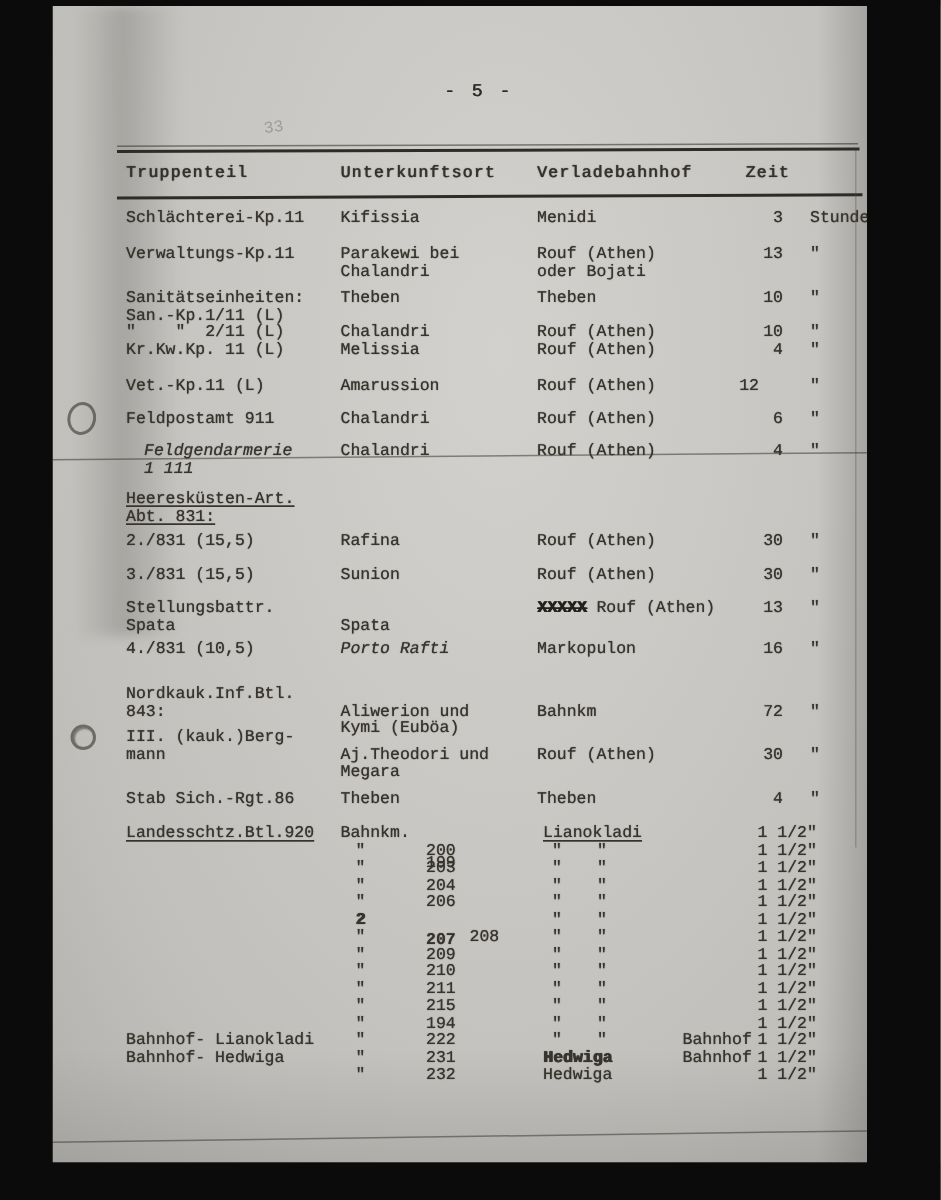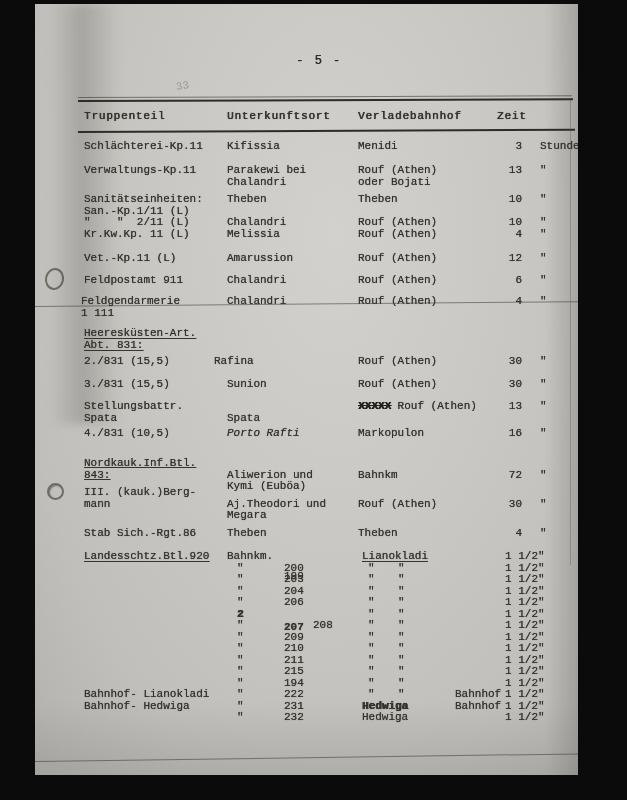--- a/index.html
+++ b/index.html
@@ -110,58 +110,58 @@
 
 10
 4</div>
       <div class="cell" style="left: 540px; top: 194px;">"
 
 "
 "</div>
       <div class="cell" style="left: 84px; top: 253px;">Vet.-Kp.11 (L)</div>
       <div class="cell" style="left: 227px; top: 253px;">Amarussion</div>
       <div class="cell" style="left: 358px; top: 253px;">Rouf (Athen)</div>
-      <div class="cell right" style="left: 470px; top: 253px; width: 52px;">12</div>
+      <div class="cell right" style="left: 454px; top: 253px; width: 52px;">12</div>
       <div class="cell" style="left: 540px; top: 253px;">"</div>
       <div class="cell" style="left: 84px; top: 275px;">Feldpostamt 911</div>
       <div class="cell" style="left: 227px; top: 275px;">Chalandri</div>
       <div class="cell" style="left: 358px; top: 275px;">Rouf (Athen)</div>
       <div class="cell right" style="left: 470px; top: 275px; width: 52px;">6</div>
       <div class="cell" style="left: 540px; top: 275px;">"</div>
-      <div class="cell" style="left: 81px; top: 296px;">Feldgendarmerie
+      <div class="cell" style="left: 96px; top: 296px; font-style: italic;">Feldgendarmerie
 1 111</div>
       <div class="cell" style="left: 227px; top: 296px;">Chalandri</div>
       <div class="cell" style="left: 358px; top: 296px;">Rouf (Athen)</div>
       <div class="cell right" style="left: 470px; top: 296px; width: 52px;">4</div>
       <div class="cell" style="left: 540px; top: 296px;">"</div>
       <div class="cell u" style="left: 84px; top: 328px;">Heeresküsten-Art.
 Abt. 831:</div>
       <div class="cell" style="left: 84px; top: 356px;">2./831 (15,5)</div>
-      <div class="cell" style="left: 214px; top: 356px;">Rafina</div>
+      <div class="cell" style="left: 227px; top: 356px;">Rafina</div>
       <div class="cell" style="left: 358px; top: 356px;">Rouf (Athen)</div>
       <div class="cell right" style="left: 470px; top: 356px; width: 52px;">30</div>
       <div class="cell" style="left: 540px; top: 356px;">"</div>
       <div class="cell" style="left: 84px; top: 379px;">3./831 (15,5)</div>
       <div class="cell" style="left: 227px; top: 379px;">Sunion</div>
       <div class="cell" style="left: 358px; top: 379px;">Rouf (Athen)</div>
       <div class="cell right" style="left: 470px; top: 379px; width: 52px;">30</div>
       <div class="cell" style="left: 540px; top: 379px;">"</div>
       <div class="cell" style="left: 84px; top: 401px;">Stellungsbattr.
 Spata</div>
       <div class="cell" style="left: 227px; top: 401px;">
 Spata</div>
       <div class="cell" style="left: 358px; top: 401px;"><span class="strike">XXXXX</span> Rouf (Athen)</div>
       <div class="cell right" style="left: 470px; top: 401px; width: 52px;">13</div>
       <div class="cell" style="left: 540px; top: 401px;">"</div>
       <div class="cell" style="left: 84px; top: 428px;">4./831 (10,5)</div>
       <div class="cell" style="left: 227px; top: 428px; font-style: italic;">Porto Rafti</div>
       <div class="cell" style="left: 358px; top: 428px;">Markopulon</div>
       <div class="cell right" style="left: 470px; top: 428px; width: 52px;">16</div>
       <div class="cell" style="left: 540px; top: 428px;">"</div>
-      <div class="cell" style="left: 84px; top: 458px; text-decoration: underline;">Nordkauk.Inf.Btl.
+      <div class="cell" style="left: 84px; top: 458px;">Nordkauk.Inf.Btl.
 843:</div>
       <div class="cell" style="left: 227px; top: 458px;">
 Aliwerion und
 Kymi (Euböa)</div>
       <div class="cell" style="left: 358px; top: 458px;">
 Bahnkm</div>
       <div class="cell right" style="left: 470px; top: 458px; width: 52px;">
 72</div>
       <div class="cell" style="left: 540px; top: 458px;">
 "</div>

